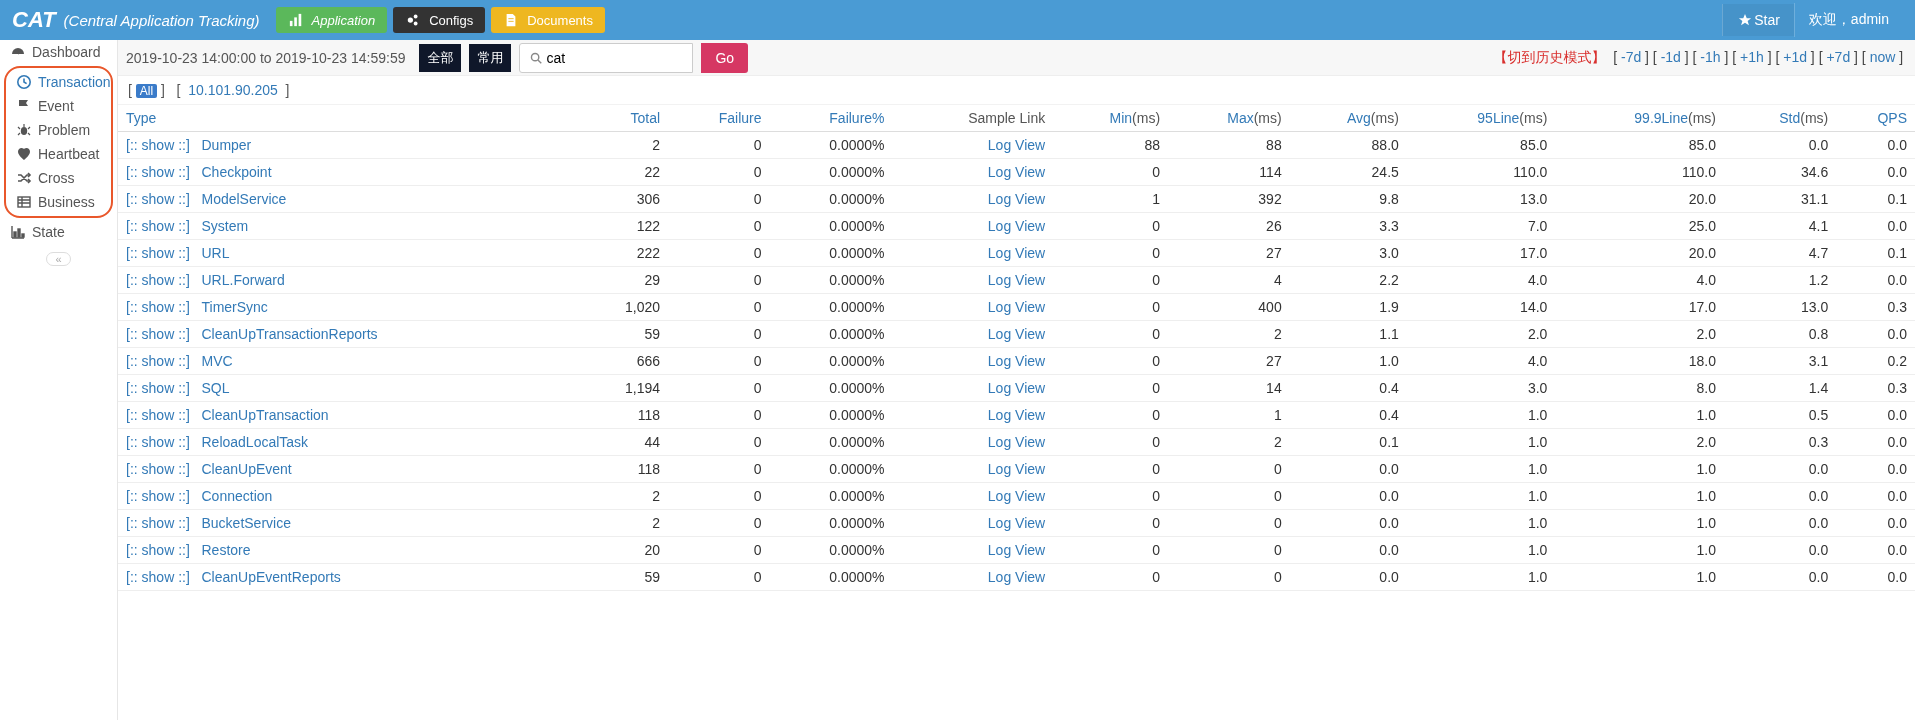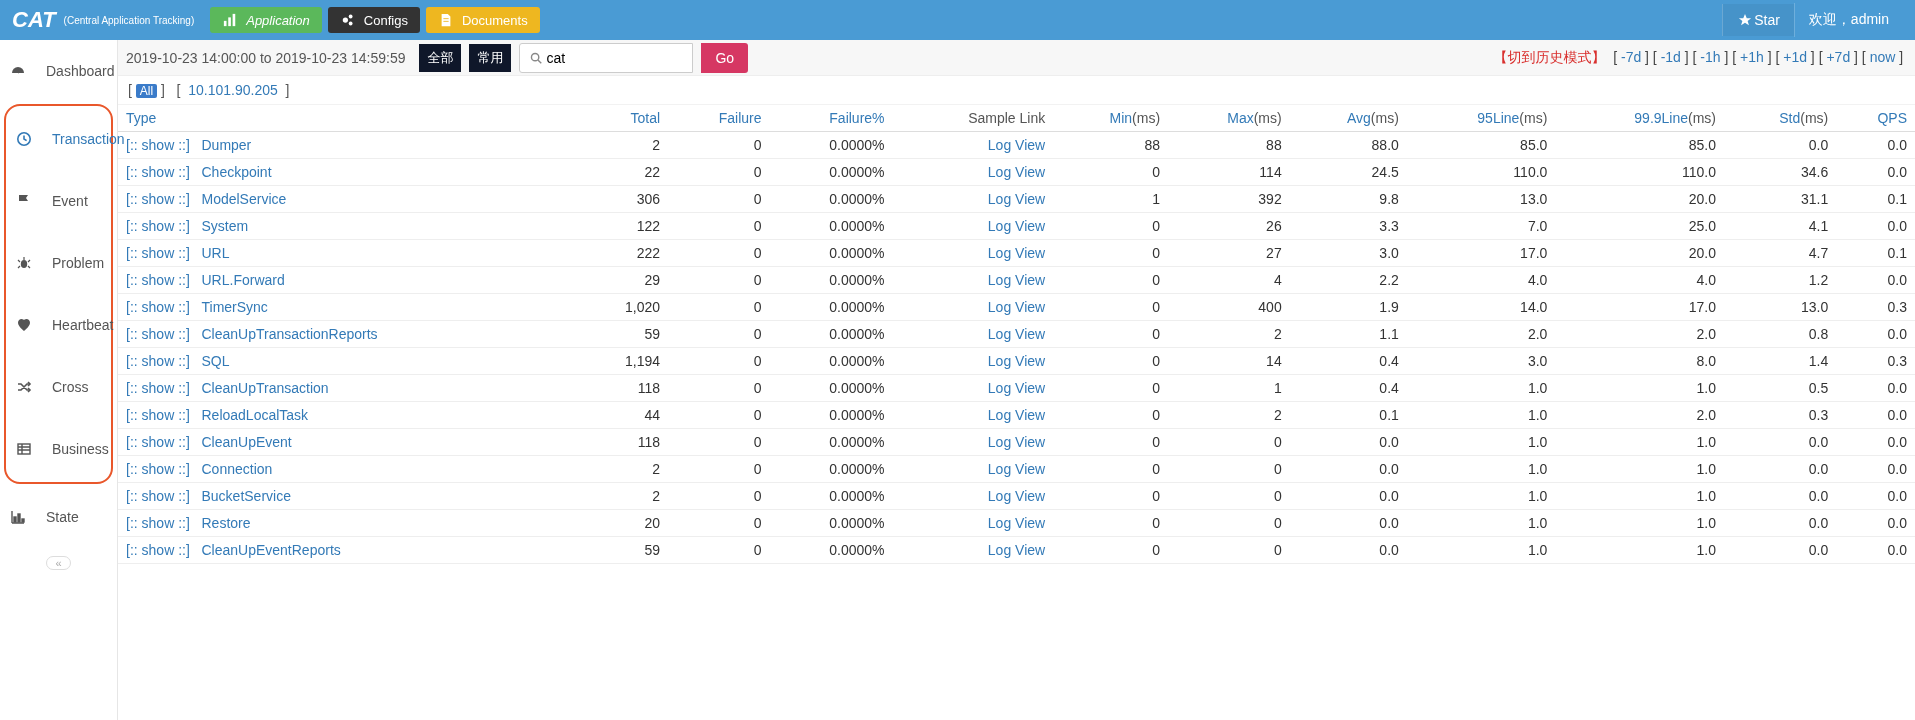--- a/index.html
+++ b/index.html
@@ -1,33 +1,33 @@
 <!DOCTYPE html>
 <html><head>
 <meta charset="utf-8">
 <style>
   * { box-sizing: border-box; }
   html, body { margin: 0; padding: 0; font-family: "Helvetica Neue", Arial, sans-serif; font-size: 14px; color: #333; }
   a { text-decoration: none; color: #337ab7; }
   
   .topbar { background: #4a9bd4; color: #fff; height: 40px; display: flex; align-items: center; padding: 0 12px; }
   .brand { font-style: italic; font-weight: 600; font-size: 22px; margin-right: 8px; }
-  .brand-sub { font-size: 10px; margin-right: 16px; }
+  .brand-sub { font-style: italic; font-size: 15px; margin-right: 16px; }
   .nav-btn { display: inline-flex; align-items: center; gap: 8px; padding: 5px 12px; border-radius: 3px; font-size: 13px; margin-right: 6px; color: #fff; cursor: pointer; }
   .nav-btn.green { background: #5bb85b; font-style: italic; }
   .nav-btn.dark  { background: #333; }
   .nav-btn.yellow{ background: #eeb720; }
   .spacer { flex: 1; }
   .top-right { display: flex; align-items: center; gap: 0; }
   .star-btn { display: inline-flex; align-items: flex-start; gap: 1px; padding: 8px 14px; background: rgba(0,0,0,.05); border-left: 1px solid rgba(255,255,255,.2); cursor: pointer; }
   .welcome { padding: 8px 14px; border-left: 1px solid rgba(255,255,255,.2); }
   
   .main { display: flex; }
   .sidebar { width: 118px; border-right: 1px solid #e6e6e6; min-height: 680px; }
-  .side-item { display: flex; align-items: center; gap: 20px; padding: 23px 10px; color: #555; cursor: pointer; }
+  .side-item { display: flex; align-items: center; gap: 6px; padding: 4px 10px; color: #555; cursor: pointer; }
   .side-item.active { color: #337ab7; }
   .side-icon { width: 16px; height: 16px; display: inline-flex; align-items: center; justify-content: center; }
   .highlight-rect { border: 2px solid #e9572b; border-radius: 16px; margin: 2px 4px; padding: 2px 0; }
   .collapse-ctrl { text-align: center; margin-top: 6px; }
   .collapse-ctrl span { display: inline-block; border: 1px solid #ddd; border-radius: 10px; padding: 0 8px; color: #aaa; font-size: 11px; cursor: pointer; }
   
   .content { flex: 1; }
   .timebar { display: flex; align-items: center; padding: 3px 8px; border-bottom: 1px solid #eee; background: #f7f7f7; gap: 8px; height: 36px; }
   .time-range { color: #555; font-size: 14px; margin-right: 6px; }
   .seg-btn { background: #0f172a; color: #fff; padding: 5px 8px; border-radius: 0; font-size: 13px; cursor: pointer; }
@@ -353,20 +353,34 @@
             <td><a class="log-link">Log View</a></td>
             <td>0</td>
             <td>2</td>
             <td>1.1</td>
             <td>2.0</td>
             <td>2.0</td>
             <td>0.8</td>
             <td>0.0</td>
           </tr>
           <tr>
+            <td class="left"><a class="show-link">[:: show ::]</a>&nbsp;&nbsp;&nbsp;<a class="type-link">MVC</a></td>
+            <td>666</td>
+            <td>0</td>
+            <td>0.0000%</td>
+            <td><a class="log-link">Log View</a></td>
+            <td>0</td>
+            <td>27</td>
+            <td>1.0</td>
+            <td>4.0</td>
+            <td>18.0</td>
+            <td>3.1</td>
+            <td>0.2</td>
+          </tr>
+          <tr>
             <td class="left"><a class="show-link">[:: show ::]</a>&nbsp;&nbsp;&nbsp;<a class="type-link">SQL</a></td>
             <td>1,194</td>
             <td>0</td>
             <td>0.0000%</td>
             <td><a class="log-link">Log View</a></td>
             <td>0</td>
             <td>14</td>
             <td>0.4</td>
             <td>3.0</td>
             <td>8.0</td>

